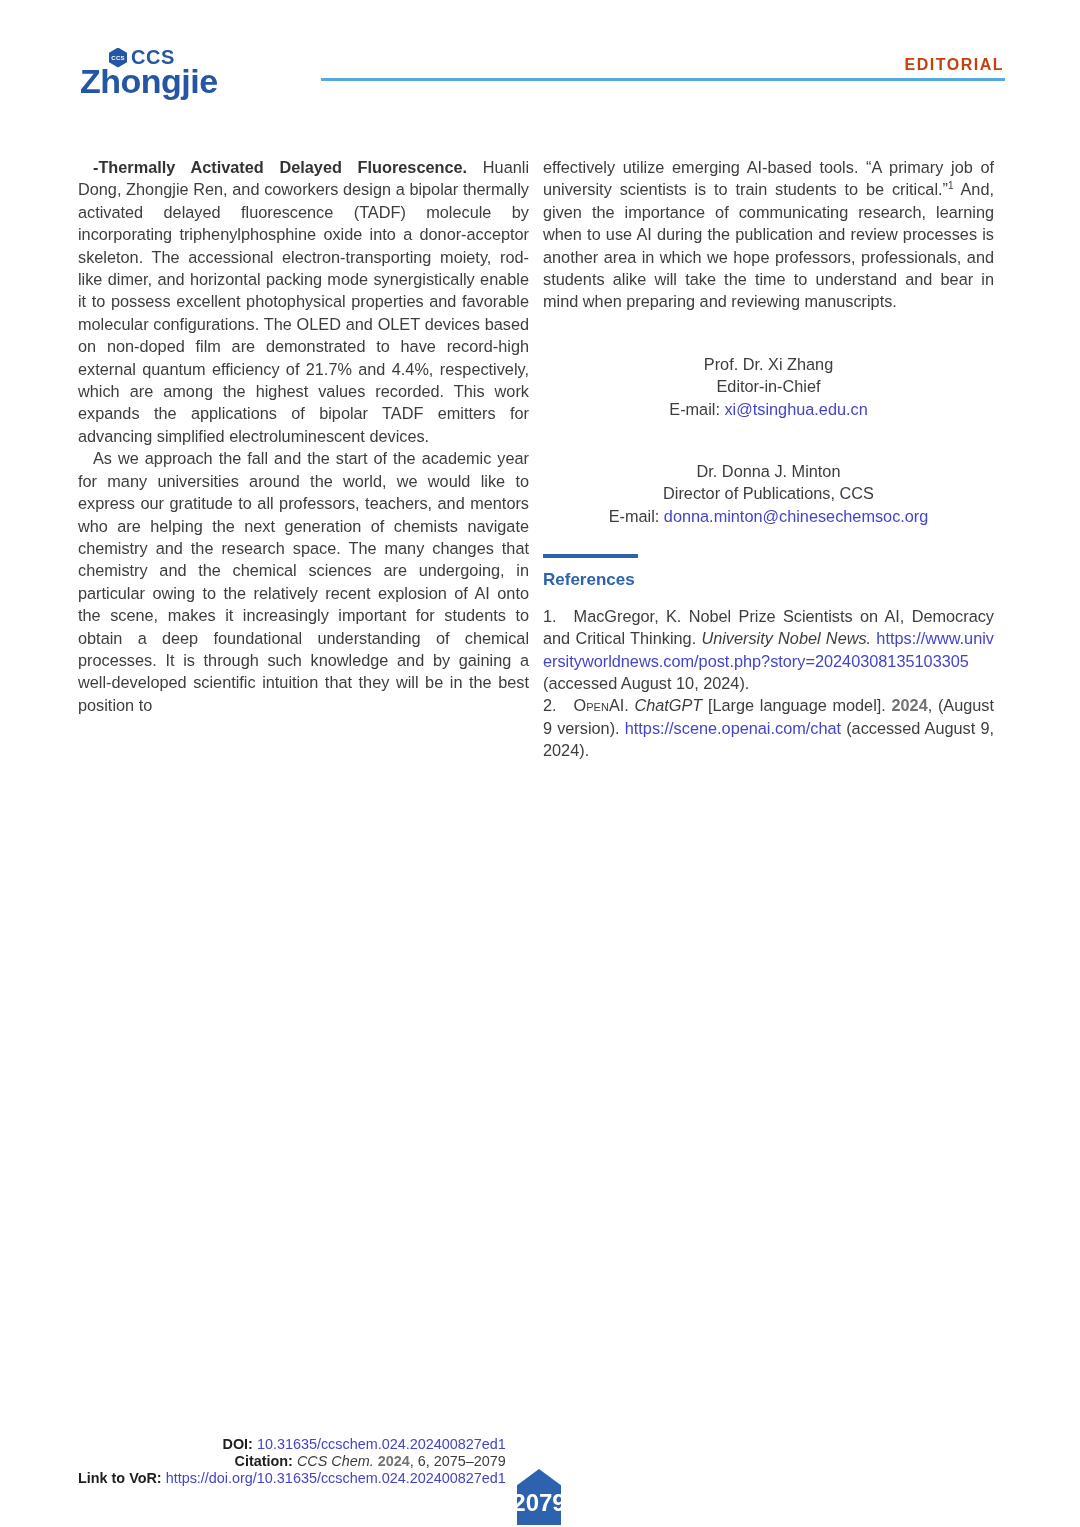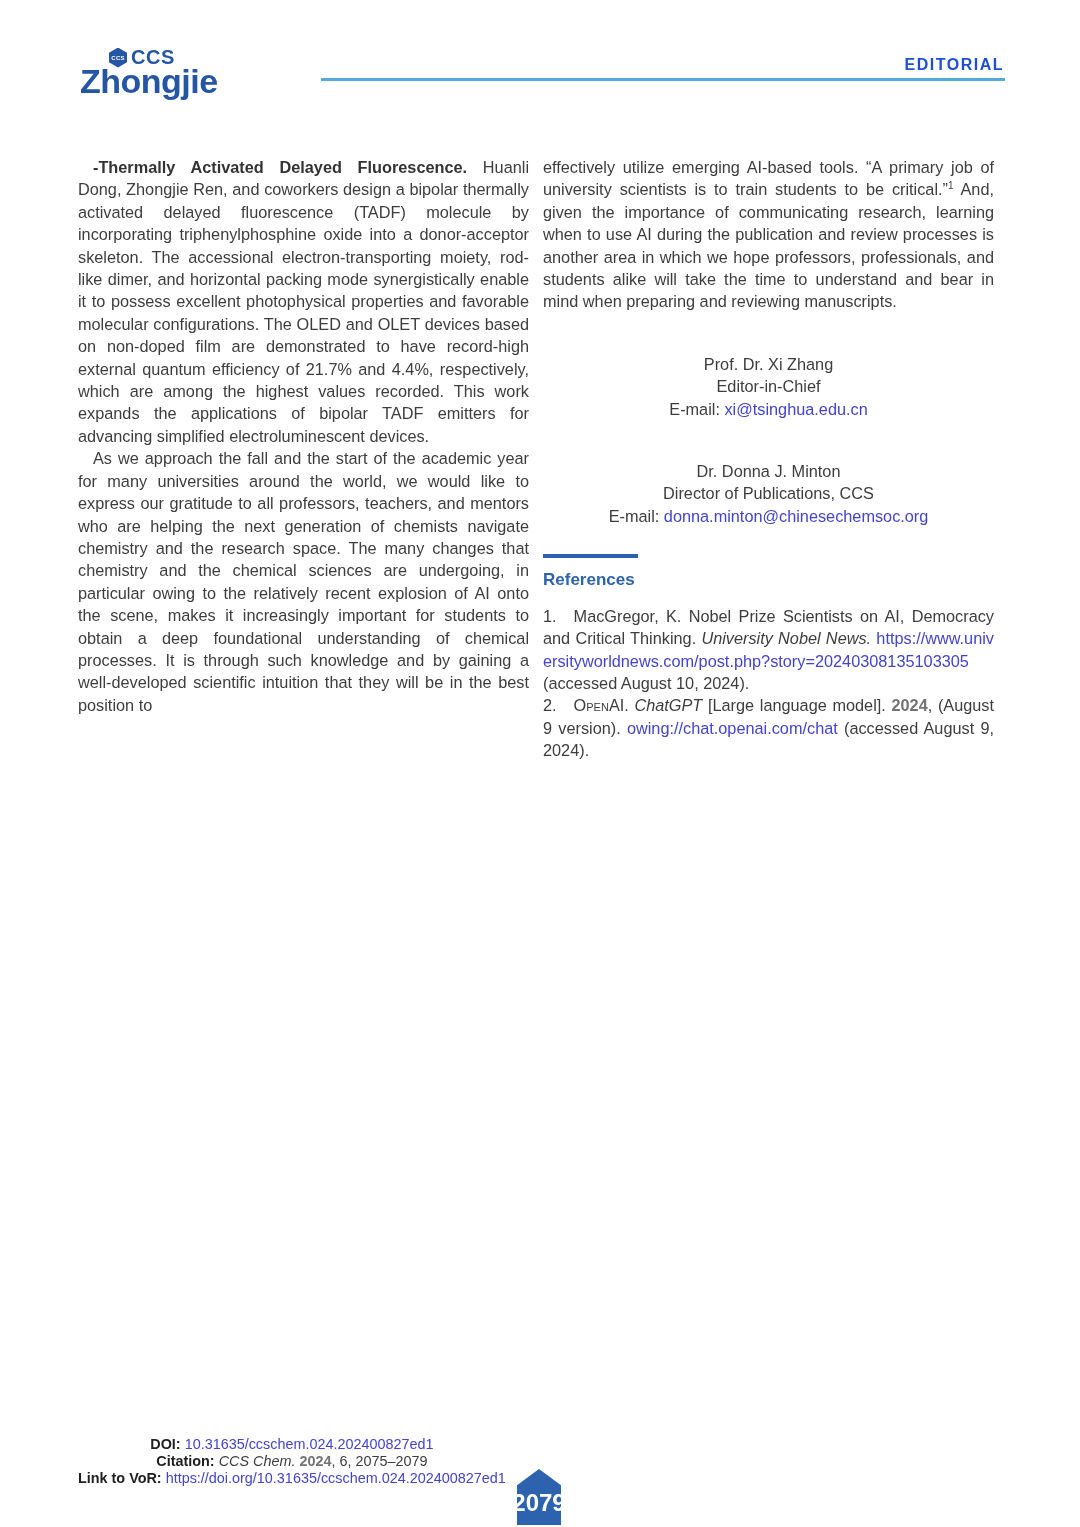--- a/index.html
+++ b/index.html
@@ -23,21 +23,21 @@
     clip-path: polygon(50% 0, 100% 26%, 100% 74%, 50% 100%, 0 74%, 0 26%);
     color: #ffffff; font-size: 6px; font-weight: bold;
     display: flex; align-items: center; justify-content: center;
     letter-spacing: 0.2px;
   }
   .brand-ccs { font-size: 20px; font-weight: bold; letter-spacing: 0.5px; }
   .brand-chem { font-size: 34px; font-weight: bold; letter-spacing: -0.5px; margin-top: -7px; }
 
   .editorial-label {
     position: absolute; right: 76px; top: 56px;
-    color: #1d4ed8; font-weight: bold; font-size: 16px; letter-spacing: 1.5px;
+    color: #c2410c; font-weight: bold; font-size: 16px; letter-spacing: 1.5px;
   }
   .header-rule {
     position: absolute; left: 321px; right: 75px; top: 78px;
     height: 3px; background: #55a9dd;
   }
 
   
   .content {
     position: absolute; left: 78px; top: 156px; width: 928px;
     display: flex; gap: 14px;
@@ -60,21 +60,21 @@
   .ref-item { margin: 0; text-align: justify; }
   .ref-num { padding-right: 17px; }
   .ref-italic { font-style: italic; }
   .ref-bold { font-weight: bold; color: #737373; }
   .smallcaps { font-variant: small-caps; }
   .breaklink { word-break: break-all; }
 
   
   .footer {
     position: absolute; left: 78px; top: 1436px;
-    font-size: 14.4px; line-height: 17px; text-align: center; color: #3d3d3d;
+    font-size: 14.4px; line-height: 17px; text-align: right; color: #3d3d3d;
   }
   .footer-label { font-weight: bold; color: #1f1f1f; }
   .page-badge {
     position: absolute; left: 517px; top: 1469px;
     width: 44px; height: 56px; background: #2d63ae;
     clip-path: polygon(50% 0, 100% 29%, 100% 100%, 0 100%, 0 29%);
     color: #ffffff; font-weight: bold; font-size: 24px;
     display: flex; align-items: center; justify-content: center;
     padding-top: 12px;
   }
@@ -116,21 +116,21 @@
         <span class="sig-line">Director of Publications, CCS</span>
         <span class="sig-line"><span>E-mail: </span><a class="link">donna.minton@chinesechemsoc.org</a></span>
       </div>
 
       <div>
         <div class="ref-rule"></div>
         <h2 class="ref-heading">References</h2>
 
         <p class="ref-item"><span class="ref-num">1.</span><span>MacGregor, K. Nobel Prize Scientists on AI, Democracy and Critical Thinking. </span><span class="ref-italic">University Nobel News.</span><a class="link breaklink"> https://www.universityworldnews.com/post.php?story=20240308135103305</a><span> (accessed August 10, 2024).</span></p>
 
-        <p class="ref-item"><span class="ref-num">2.</span><span class="smallcaps">OpenAI.</span><span class="ref-italic"> ChatGPT</span><span> [Large language model]. </span><span class="ref-bold">2024</span><span>, (August 9 version). </span><a class="link">owing://chat.openai.com/chat</a><span> (accessed August 9, 2024).</span></p>
+        <p class="ref-item"><span class="ref-num">2.</span><span class="smallcaps">OpenAI.</span><span class="ref-italic"> ChatGPT</span><span> [Large language model]. </span><span class="ref-bold">2024</span><span>, (August 9 version). </span><a class="link">https://scene.openai.com/chat</a><span> (accessed August 9, 2024).</span></p>
       </div>
     </div>
   </div>
 
   <div class="footer">
     <div><span class="footer-label">DOI: </span><a class="link">10.31635/ccschem.024.202400827ed1</a></div>
     <div><span class="footer-label">Citation: </span><span class="ref-italic">CCS Chem.</span><span class="ref-bold"> 2024</span><span>, 6, 2075–2079</span></div>
     <div><span class="footer-label">Link to VoR: </span><a class="link">https://doi.org/10.31635/ccschem.024.202400827ed1</a></div>
   </div>
 

